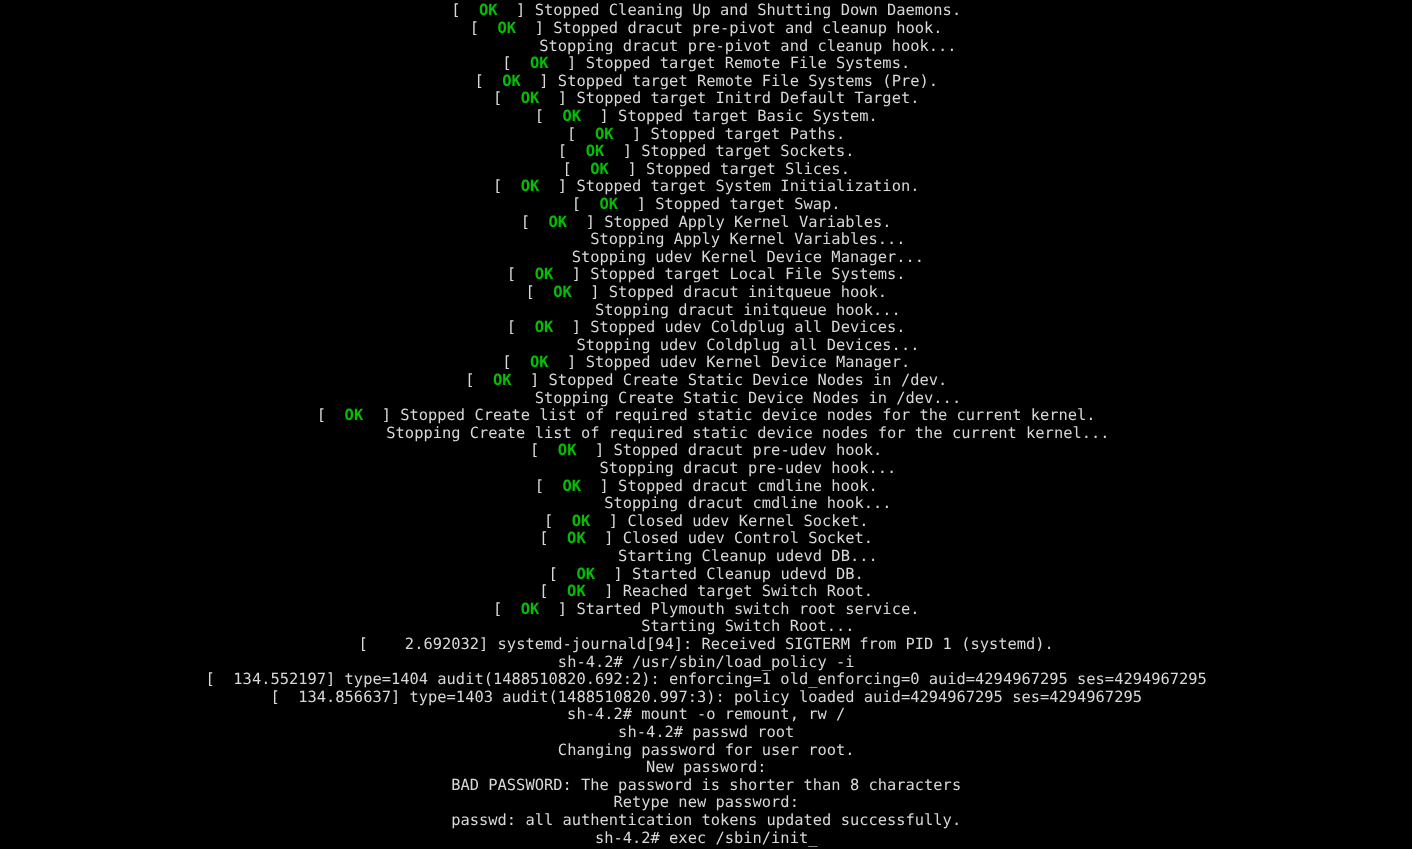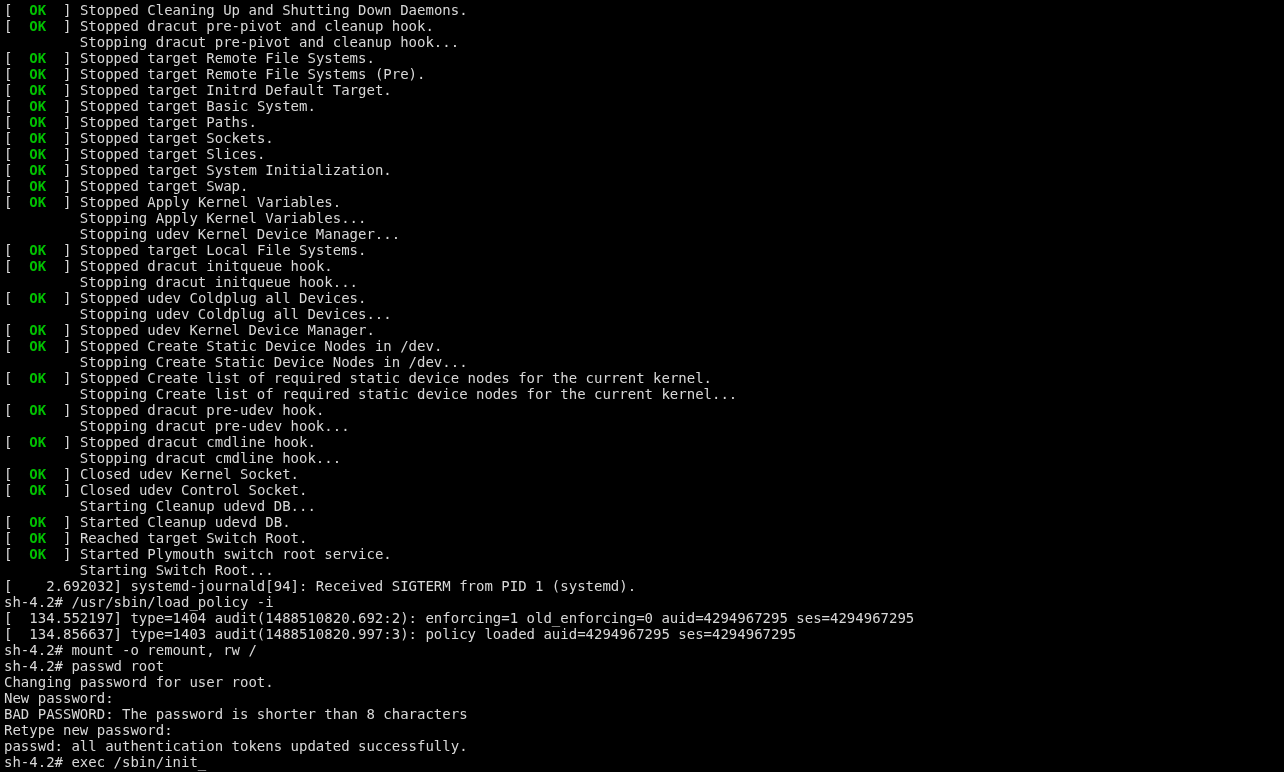--- a/index.html
+++ b/index.html
@@ -10,20 +10,21 @@
     font-family: "DejaVu Sans Mono", "Liberation Mono", "Consolas", monospace;
     font-size: 14px;
     line-height: 16px;
     width: 1284px;
     height: 772px;
     overflow: hidden;
   }
   .terminal {
     padding: 2px 4px;
     white-space: pre;
+    text-align: center;
   }
   .line { display: block; }
   .ok { color: #00c000; font-weight: bold; }
   .msg { color: #d8d8d8; }
   .dim { color: #d8d8d8; }
 </style>
 </head>
 <body>
 
 <div class="terminal" id="term"><span class="line"><span class="dim">[  </span><span class="ok">OK</span><span class="dim">  ] </span><span class="msg">Stopped Cleaning Up and Shutting Down Daemons.</span></span><span class="line"><span class="dim">[  </span><span class="ok">OK</span><span class="dim">  ] </span><span class="msg">Stopped dracut pre-pivot and cleanup hook.</span></span><span class="line"><span class="msg">         Stopping dracut pre-pivot and cleanup hook...</span></span><span class="line"><span class="dim">[  </span><span class="ok">OK</span><span class="dim">  ] </span><span class="msg">Stopped target Remote File Systems.</span></span><span class="line"><span class="dim">[  </span><span class="ok">OK</span><span class="dim">  ] </span><span class="msg">Stopped target Remote File Systems (Pre).</span></span><span class="line"><span class="dim">[  </span><span class="ok">OK</span><span class="dim">  ] </span><span class="msg">Stopped target Initrd Default Target.</span></span><span class="line"><span class="dim">[  </span><span class="ok">OK</span><span class="dim">  ] </span><span class="msg">Stopped target Basic System.</span></span><span class="line"><span class="dim">[  </span><span class="ok">OK</span><span class="dim">  ] </span><span class="msg">Stopped target Paths.</span></span><span class="line"><span class="dim">[  </span><span class="ok">OK</span><span class="dim">  ] </span><span class="msg">Stopped target Sockets.</span></span><span class="line"><span class="dim">[  </span><span class="ok">OK</span><span class="dim">  ] </span><span class="msg">Stopped target Slices.</span></span><span class="line"><span class="dim">[  </span><span class="ok">OK</span><span class="dim">  ] </span><span class="msg">Stopped target System Initialization.</span></span><span class="line"><span class="dim">[  </span><span class="ok">OK</span><span class="dim">  ] </span><span class="msg">Stopped target Swap.</span></span><span class="line"><span class="dim">[  </span><span class="ok">OK</span><span class="dim">  ] </span><span class="msg">Stopped Apply Kernel Variables.</span></span><span class="line"><span class="msg">         Stopping Apply Kernel Variables...</span></span><span class="line"><span class="msg">         Stopping udev Kernel Device Manager...</span></span><span class="line"><span class="dim">[  </span><span class="ok">OK</span><span class="dim">  ] </span><span class="msg">Stopped target Local File Systems.</span></span><span class="line"><span class="dim">[  </span><span class="ok">OK</span><span class="dim">  ] </span><span class="msg">Stopped dracut initqueue hook.</span></span><span class="line"><span class="msg">         Stopping dracut initqueue hook...</span></span><span class="line"><span class="dim">[  </span><span class="ok">OK</span><span class="dim">  ] </span><span class="msg">Stopped udev Coldplug all Devices.</span></span><span class="line"><span class="msg">         Stopping udev Coldplug all Devices...</span></span><span class="line"><span class="dim">[  </span><span class="ok">OK</span><span class="dim">  ] </span><span class="msg">Stopped udev Kernel Device Manager.</span></span><span class="line"><span class="dim">[  </span><span class="ok">OK</span><span class="dim">  ] </span><span class="msg">Stopped Create Static Device Nodes in /dev.</span></span><span class="line"><span class="msg">         Stopping Create Static Device Nodes in /dev...</span></span><span class="line"><span class="dim">[  </span><span class="ok">OK</span><span class="dim">  ] </span><span class="msg">Stopped Create list of required static device nodes for the current kernel.</span></span><span class="line"><span class="msg">         Stopping Create list of required static device nodes for the current kernel...</span></span><span class="line"><span class="dim">[  </span><span class="ok">OK</span><span class="dim">  ] </span><span class="msg">Stopped dracut pre-udev hook.</span></span><span class="line"><span class="msg">         Stopping dracut pre-udev hook...</span></span><span class="line"><span class="dim">[  </span><span class="ok">OK</span><span class="dim">  ] </span><span class="msg">Stopped dracut cmdline hook.</span></span><span class="line"><span class="msg">         Stopping dracut cmdline hook...</span></span><span class="line"><span class="dim">[  </span><span class="ok">OK</span><span class="dim">  ] </span><span class="msg">Closed udev Kernel Socket.</span></span><span class="line"><span class="dim">[  </span><span class="ok">OK</span><span class="dim">  ] </span><span class="msg">Closed udev Control Socket.</span></span><span class="line"><span class="msg">         Starting Cleanup udevd DB...</span></span><span class="line"><span class="dim">[  </span><span class="ok">OK</span><span class="dim">  ] </span><span class="msg">Started Cleanup udevd DB.</span></span><span class="line"><span class="dim">[  </span><span class="ok">OK</span><span class="dim">  ] </span><span class="msg">Reached target Switch Root.</span></span><span class="line"><span class="dim">[  </span><span class="ok">OK</span><span class="dim">  ] </span><span class="msg">Started Plymouth switch root service.</span></span><span class="line"><span class="msg">         Starting Switch Root...</span></span><span class="line"><span class="msg">[    2.692032] systemd-journald[94]: Received SIGTERM from PID 1 (systemd).</span></span><span class="line"><span class="msg">sh-4.2# /usr/sbin/load_policy -i</span></span><span class="line"><span class="msg">[  134.552197] type=1404 audit(1488510820.692:2): enforcing=1 old_enforcing=0 auid=4294967295 ses=4294967295</span></span><span class="line"><span class="msg">[  134.856637] type=1403 audit(1488510820.997:3): policy loaded auid=4294967295 ses=4294967295</span></span><span class="line"><span class="msg">sh-4.2# mount -o remount, rw /</span></span><span class="line"><span class="msg">sh-4.2# passwd root</span></span><span class="line"><span class="msg">Changing password for user root.</span></span><span class="line"><span class="msg">New password:</span></span><span class="line"><span class="msg">BAD PASSWORD: The password is shorter than 8 characters</span></span><span class="line"><span class="msg">Retype new password:</span></span><span class="line"><span class="msg">passwd: all authentication tokens updated successfully.</span></span><span class="line"><span class="msg">sh-4.2# exec /sbin/init_</span></span></div>

